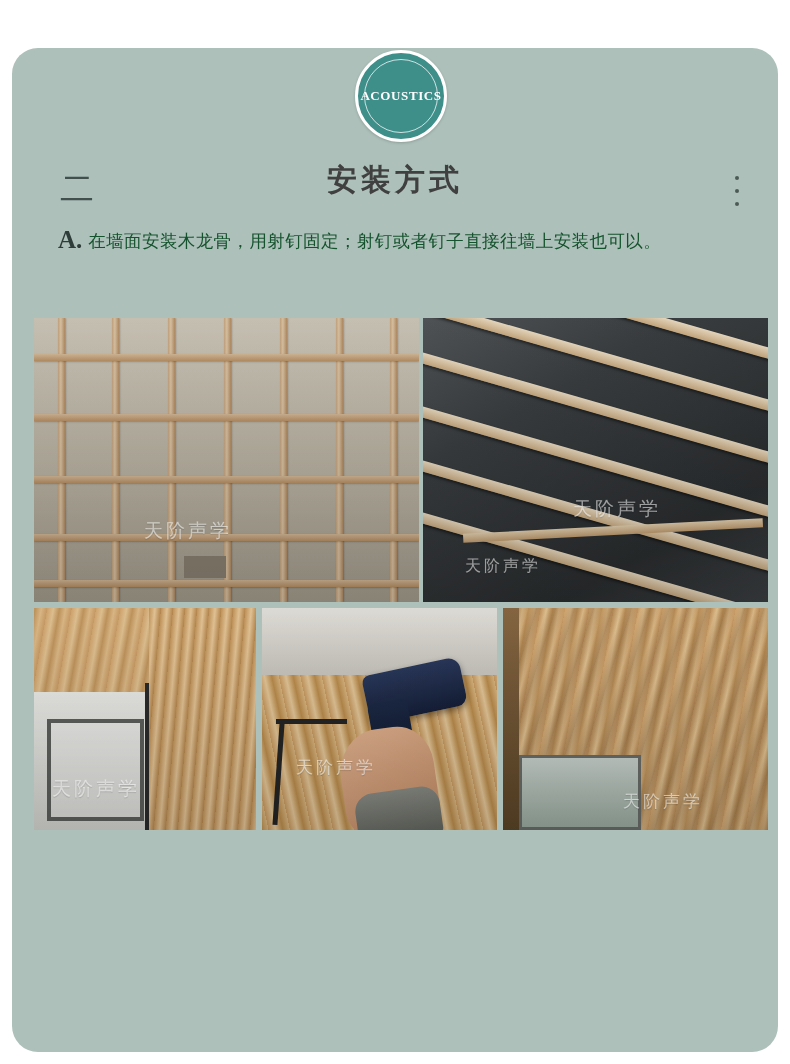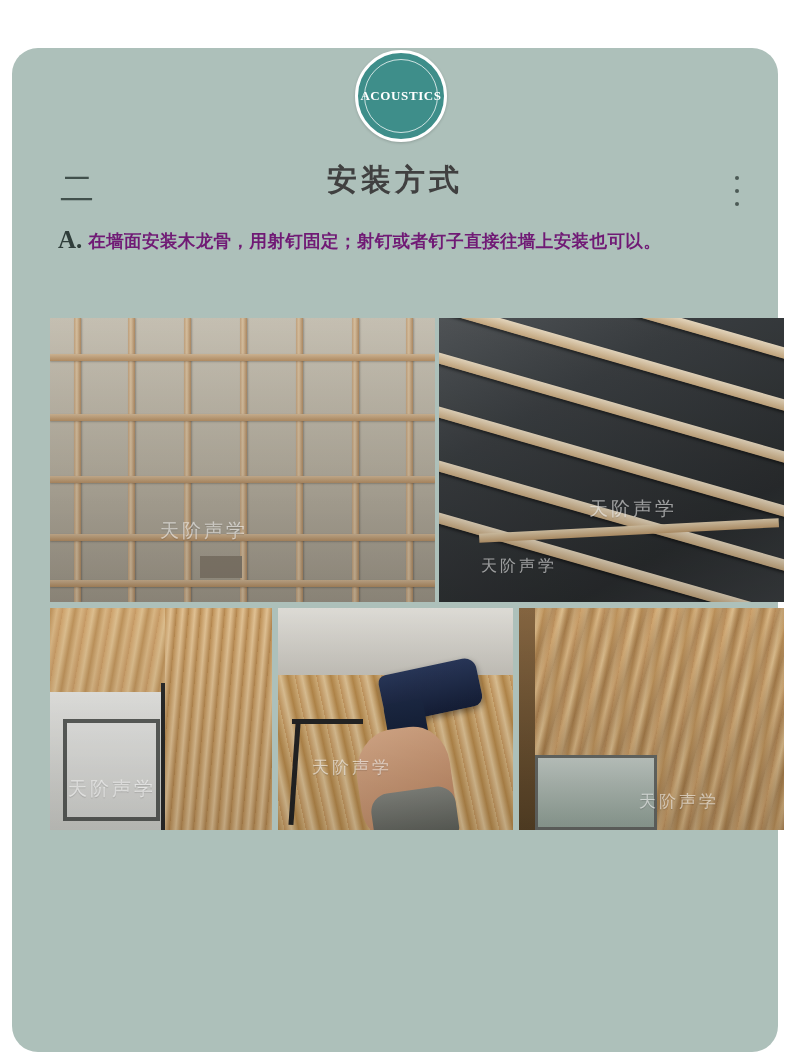--- a/index.html
+++ b/index.html
@@ -124,31 +124,29 @@
   .para-label {
     font-family: "Liberation Serif", serif;
     font-size: 25px;
     font-weight: bold;
     color: #2f3d3a;
     margin-right: 6px;
     vertical-align: -1px;
   }
   .para-text {
     font-size: 17.5px;
-    color: #701a75;
+    color: #14532d;
     line-height: 30px;
     letter-spacing: 0.4px;
-    font-weight: bold;
   }
   
   .img {
     position: absolute;
     overflow: hidden;
     background: #6d28d9;
-    margin-left: 16px;
   }
   .wm {
     position: absolute;
     color: rgba(255,255,255,0.55);
     font-size: 19px;
     letter-spacing: 3px;
     font-family: "Liberation Sans", sans-serif;
     text-shadow: 0 1px 1px rgba(0,0,0,0.15);
     pointer-events: none;
   }

